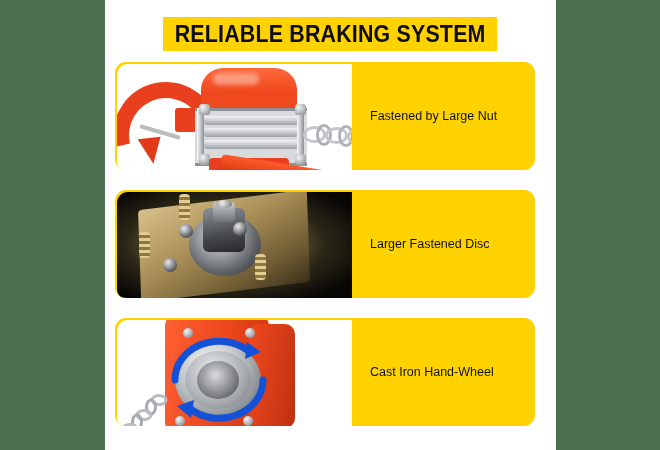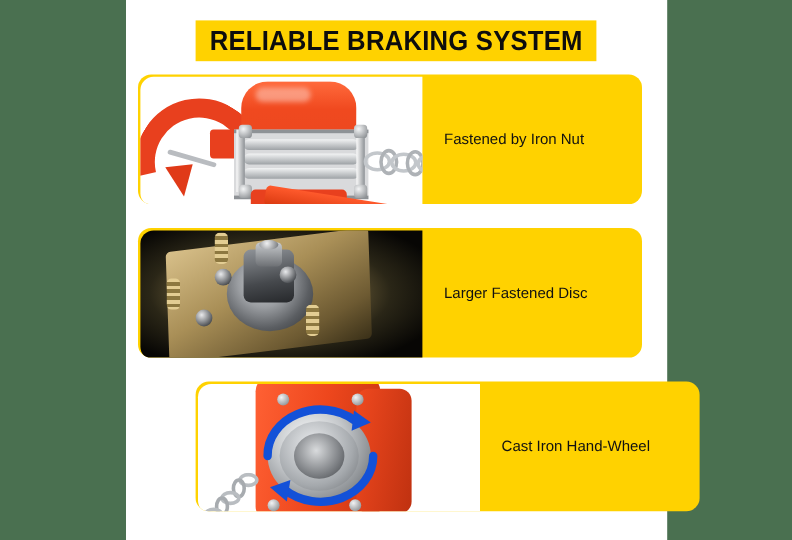--- a/index.html
+++ b/index.html
@@ -34,21 +34,21 @@
   
   .panel{
     position:absolute;left:10px;width:420px;height:108px;
     border-radius:11px;
     background:#FFD200;
     display:flex;overflow:hidden;
     box-sizing:border-box;
   }
   #panel-1{top:62px;}
   #panel-2{top:190px;}
-  #panel-3{top:318px;margin-left:48px;}
+  #panel-3{top:318px;}
 
   .panel-photo{
     position:relative;
     width:235px;height:100%;
     border-radius:11px 0 0 11px;
     overflow:hidden;
     margin:2px 0 2px 2px;
     box-sizing:border-box;
   }
   .photo-white{background:#ffffff;}
@@ -240,21 +240,21 @@
         <div class="p1-lever"></div>
         <div class="p1-chain">
           <div class="chain-link" style="left:0px;top:10px;"></div>
           <div class="chain-link v" style="left:13px;top:8px;"></div>
           <div class="chain-link" style="left:22px;top:11px;"></div>
           <div class="chain-link v" style="left:35px;top:9px;"></div>
           <div class="chain-link" style="left:44px;top:12px;"></div>
         </div>
       </div>
       <div class="panel-caption">
-        <div class="caption-text">Fastened by Iron Nut</div>
+        <div class="caption-text">Fastened by Large Nut</div>
       </div>
     </div>
 
     <div class="panel" id="panel-2">
       <div class="panel-photo photo-dark">
         <div class="p2-plate"></div>
         <div class="p2-hub"></div>
         <div class="p2-hub-inner"></div>
         <div class="p2-shaft"></div>
         <div class="p2-shaft-top"></div>

